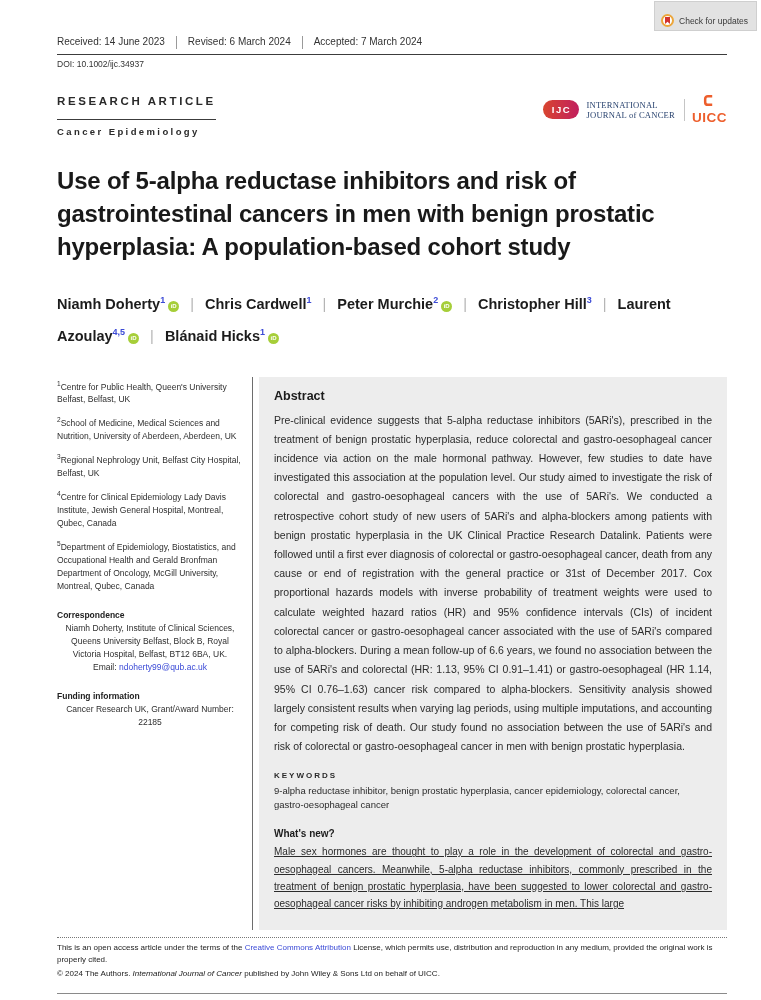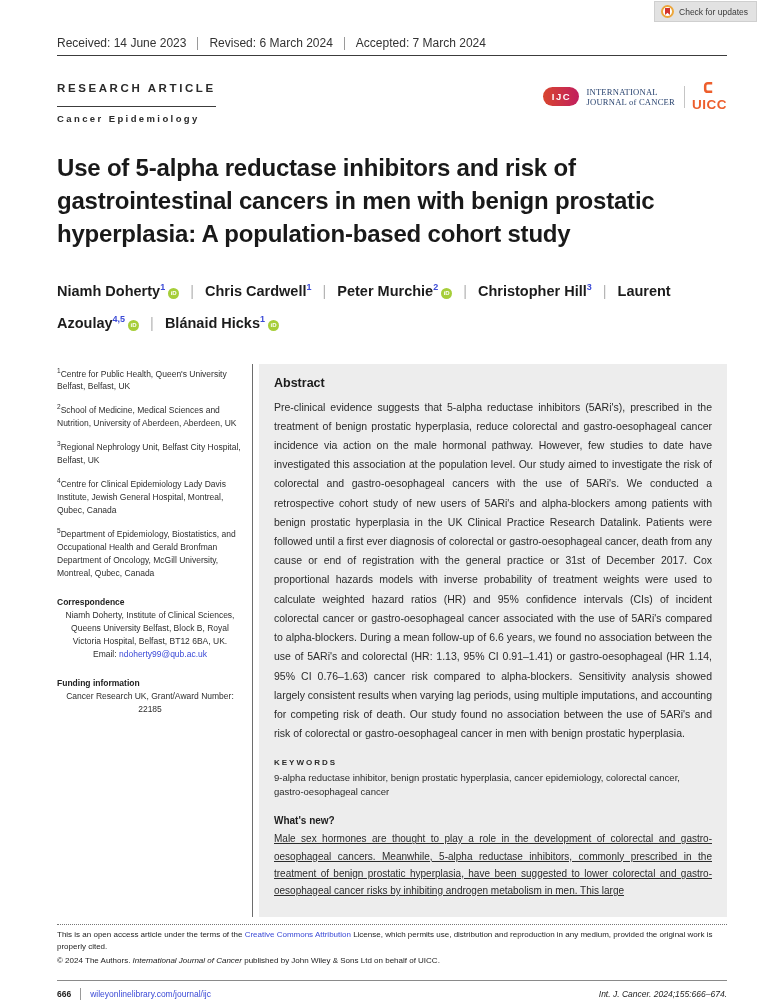--- a/index.html
+++ b/index.html
@@ -2,28 +2,28 @@
 <html><head>
 <meta charset="utf-8">
 <style>
   html,body{margin:0;padding:0;background:#fff;}
   .page{position:relative;width:761px;height:1000px;background:#fff;
         font-family:"Liberation Sans",sans-serif;color:#222;overflow:hidden;}
   .content{margin:0 34px 0 57px;}
 
   
   .check-updates{position:absolute;top:1px;right:4px;display:flex;align-items:center;gap:5px;
-        background:#e2e2e2;border:1px solid #cfcfcf;padding:3px 8px 3px 6px;font-size:8.5px;color:#3a3a3a;cursor:pointer;}
+        background:#e2e2e2;border:1px solid #cfcfcf;padding:12px 8px 3px 6px;font-size:8.5px;color:#3a3a3a;cursor:pointer;}
   .crossmark{display:inline-flex;align-items:center;justify-content:center;width:13px;height:13px;border-radius:50%;
         background:#fff;border:2px solid #eca63b;box-sizing:border-box;}
   .crossmark .bookmark{display:block;width:5px;height:7px;background:#d3342e;
         clip-path:polygon(0 0,100% 0,100% 100%,50% 68%,0 100%);}
 
   
-  .dates-row{display:flex;align-items:flex-end;margin-top:36px;font-size:12px;color:#333;}
+  .dates-row{display:flex;align-items:flex-start;margin-top:36px;font-size:10px;color:#333;}
   .vdiv{width:1px;height:13px;background:#9a9a9a;margin:0 11px;}
   .toprule{border:none;border-top:1.4px solid #3c3c3c;margin:5px 0 0;}
   .doi{margin-top:4px;font-size:8.5px;color:#333;}
 
   
   .header-row{display:flex;justify-content:space-between;align-items:flex-start;margin-top:22px;}
   .research-article{display:inline-block;font-size:11.5px;font-weight:bold;letter-spacing:2.6px;color:#2a2a2a;
         border-bottom:1.8px solid #3c3c3c;padding-bottom:12px;}
   .section-label{margin-top:6px;font-size:9.5px;font-weight:bold;letter-spacing:2.4px;color:#2a2a2a;}
   .logos{display:flex;align-items:center;margin-top:3px;margin-left:22px;}
@@ -87,20 +87,21 @@
   <div class="content">
 
     <div class="dates-row">
       <span>Received: 14 June 2023</span>
       <span class="vdiv"></span>
       <span>Revised: 6 March 2024</span>
       <span class="vdiv"></span>
       <span>Accepted: 7 March 2024</span>
     </div>
     <hr class="toprule">
+    <div class="doi">DOI: 10.1002/ijc.34937</div>
 
     <div class="header-row">
       <div>
         <div class="research-article">RESEARCH ARTICLE</div>
         <div class="section-label">Cancer Epidemiology</div>
       </div>
       <div class="logos">
         <span class="ijc-pill">IJC</span>
         <span class="journal-name">
           <div>INTERNATIONAL</div>

